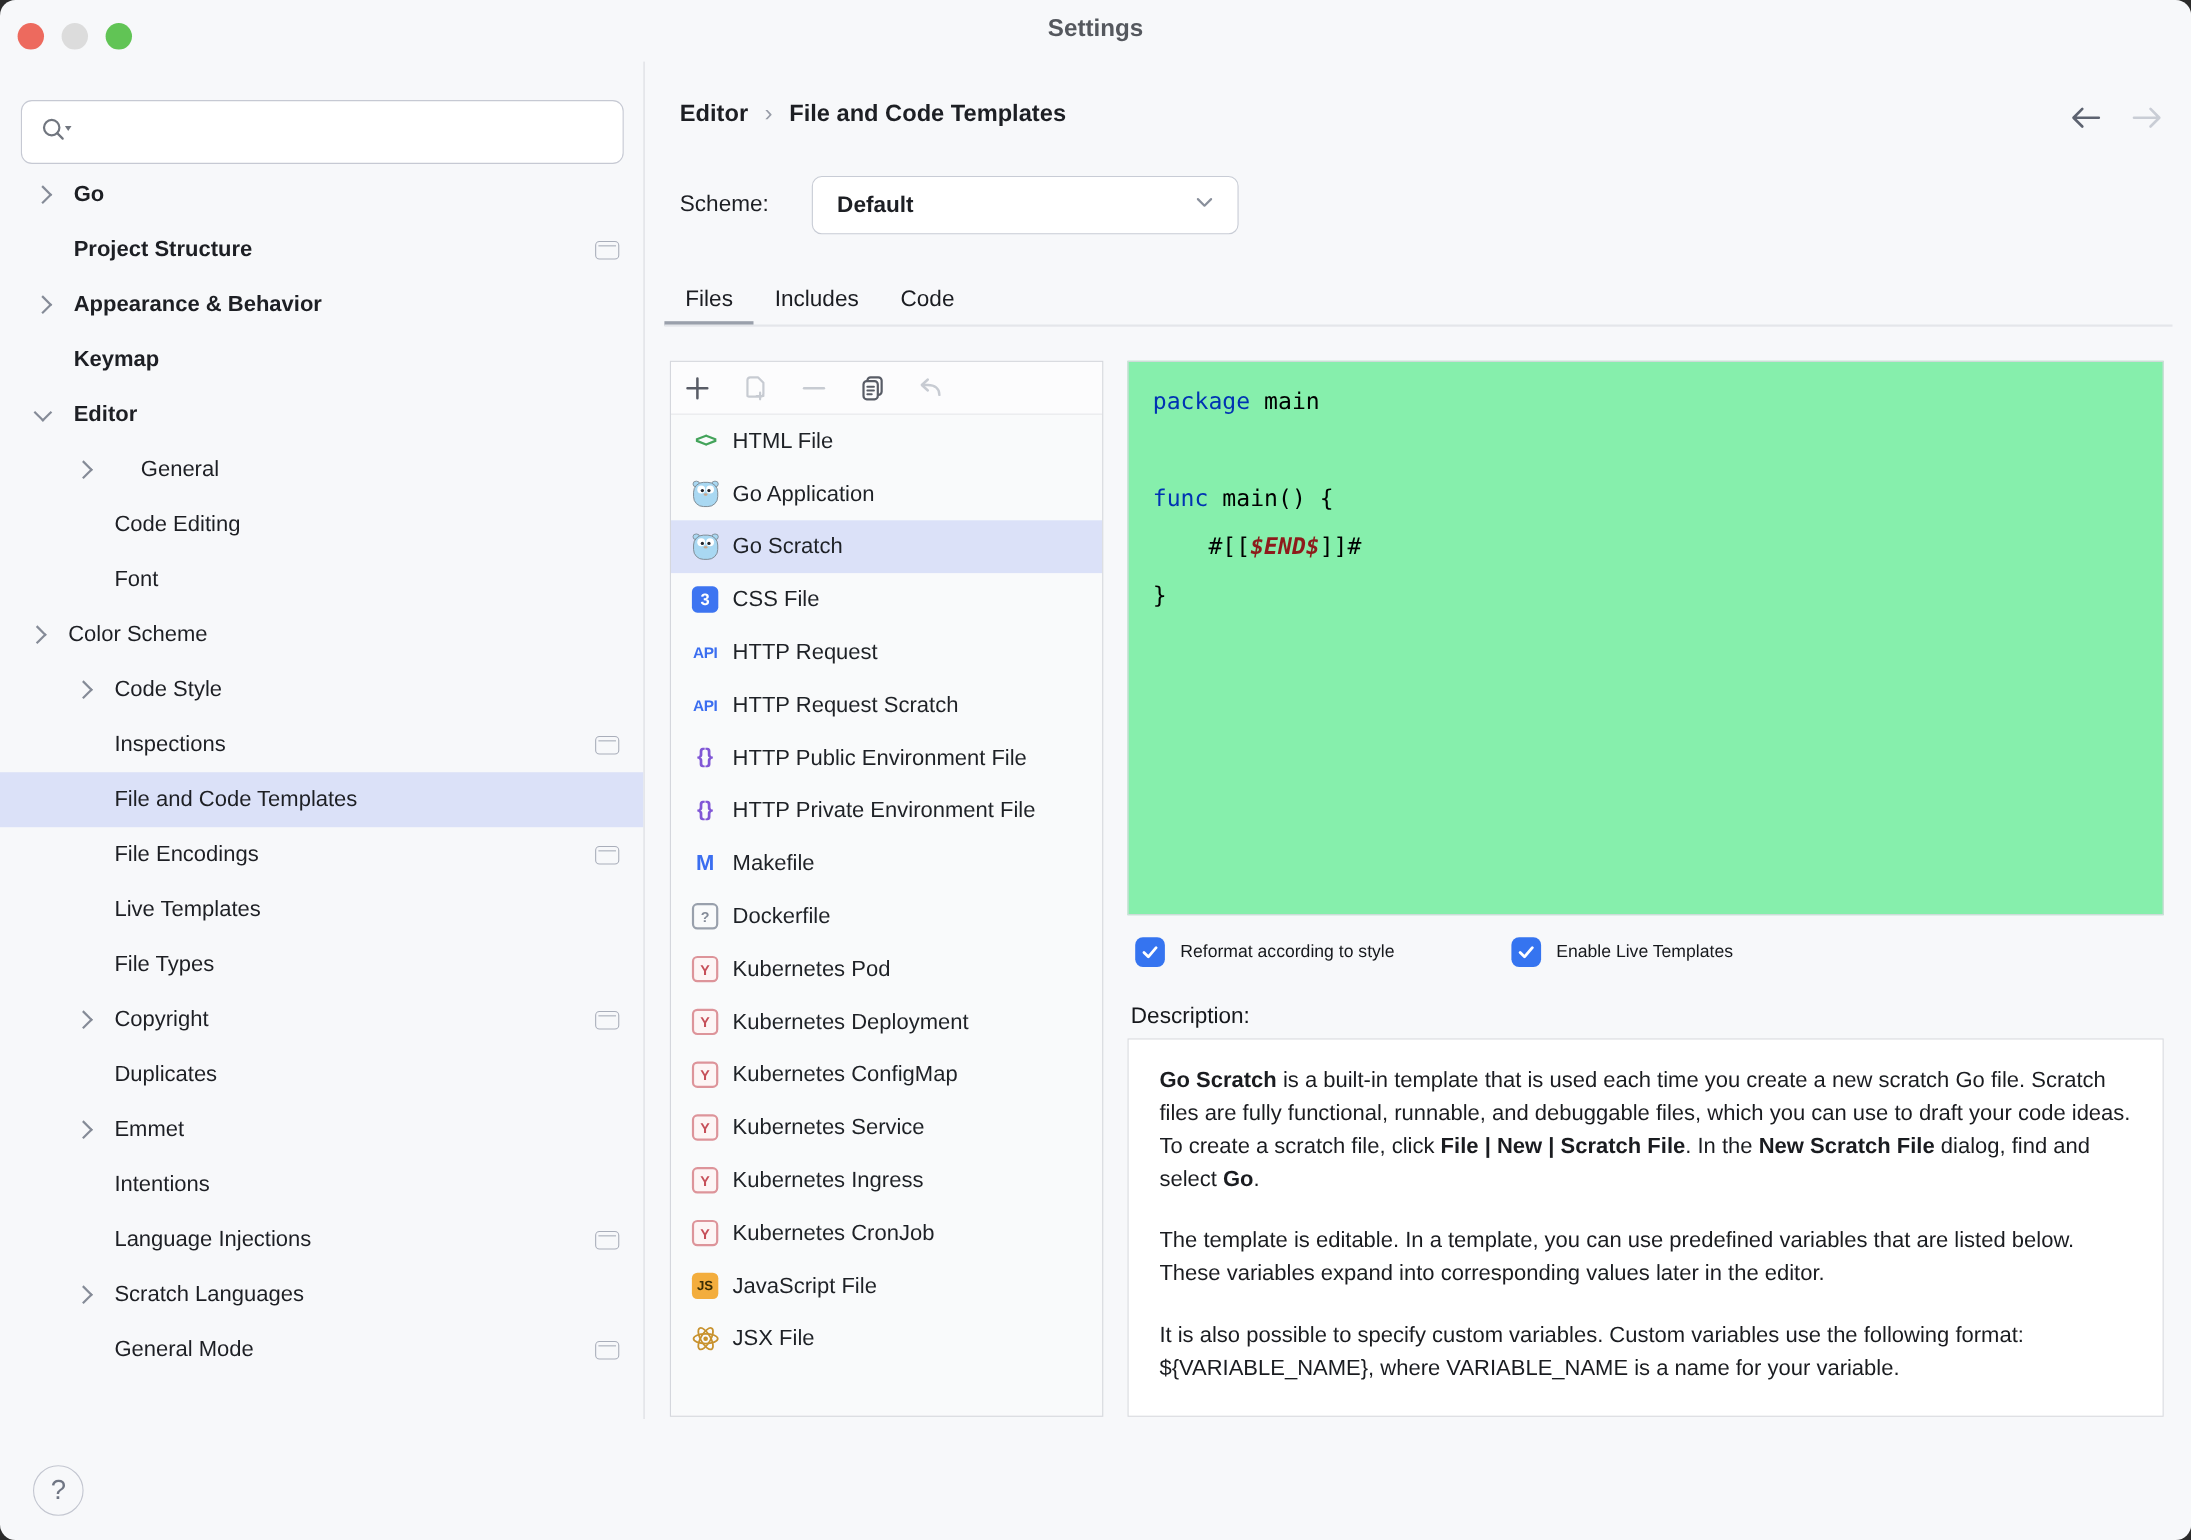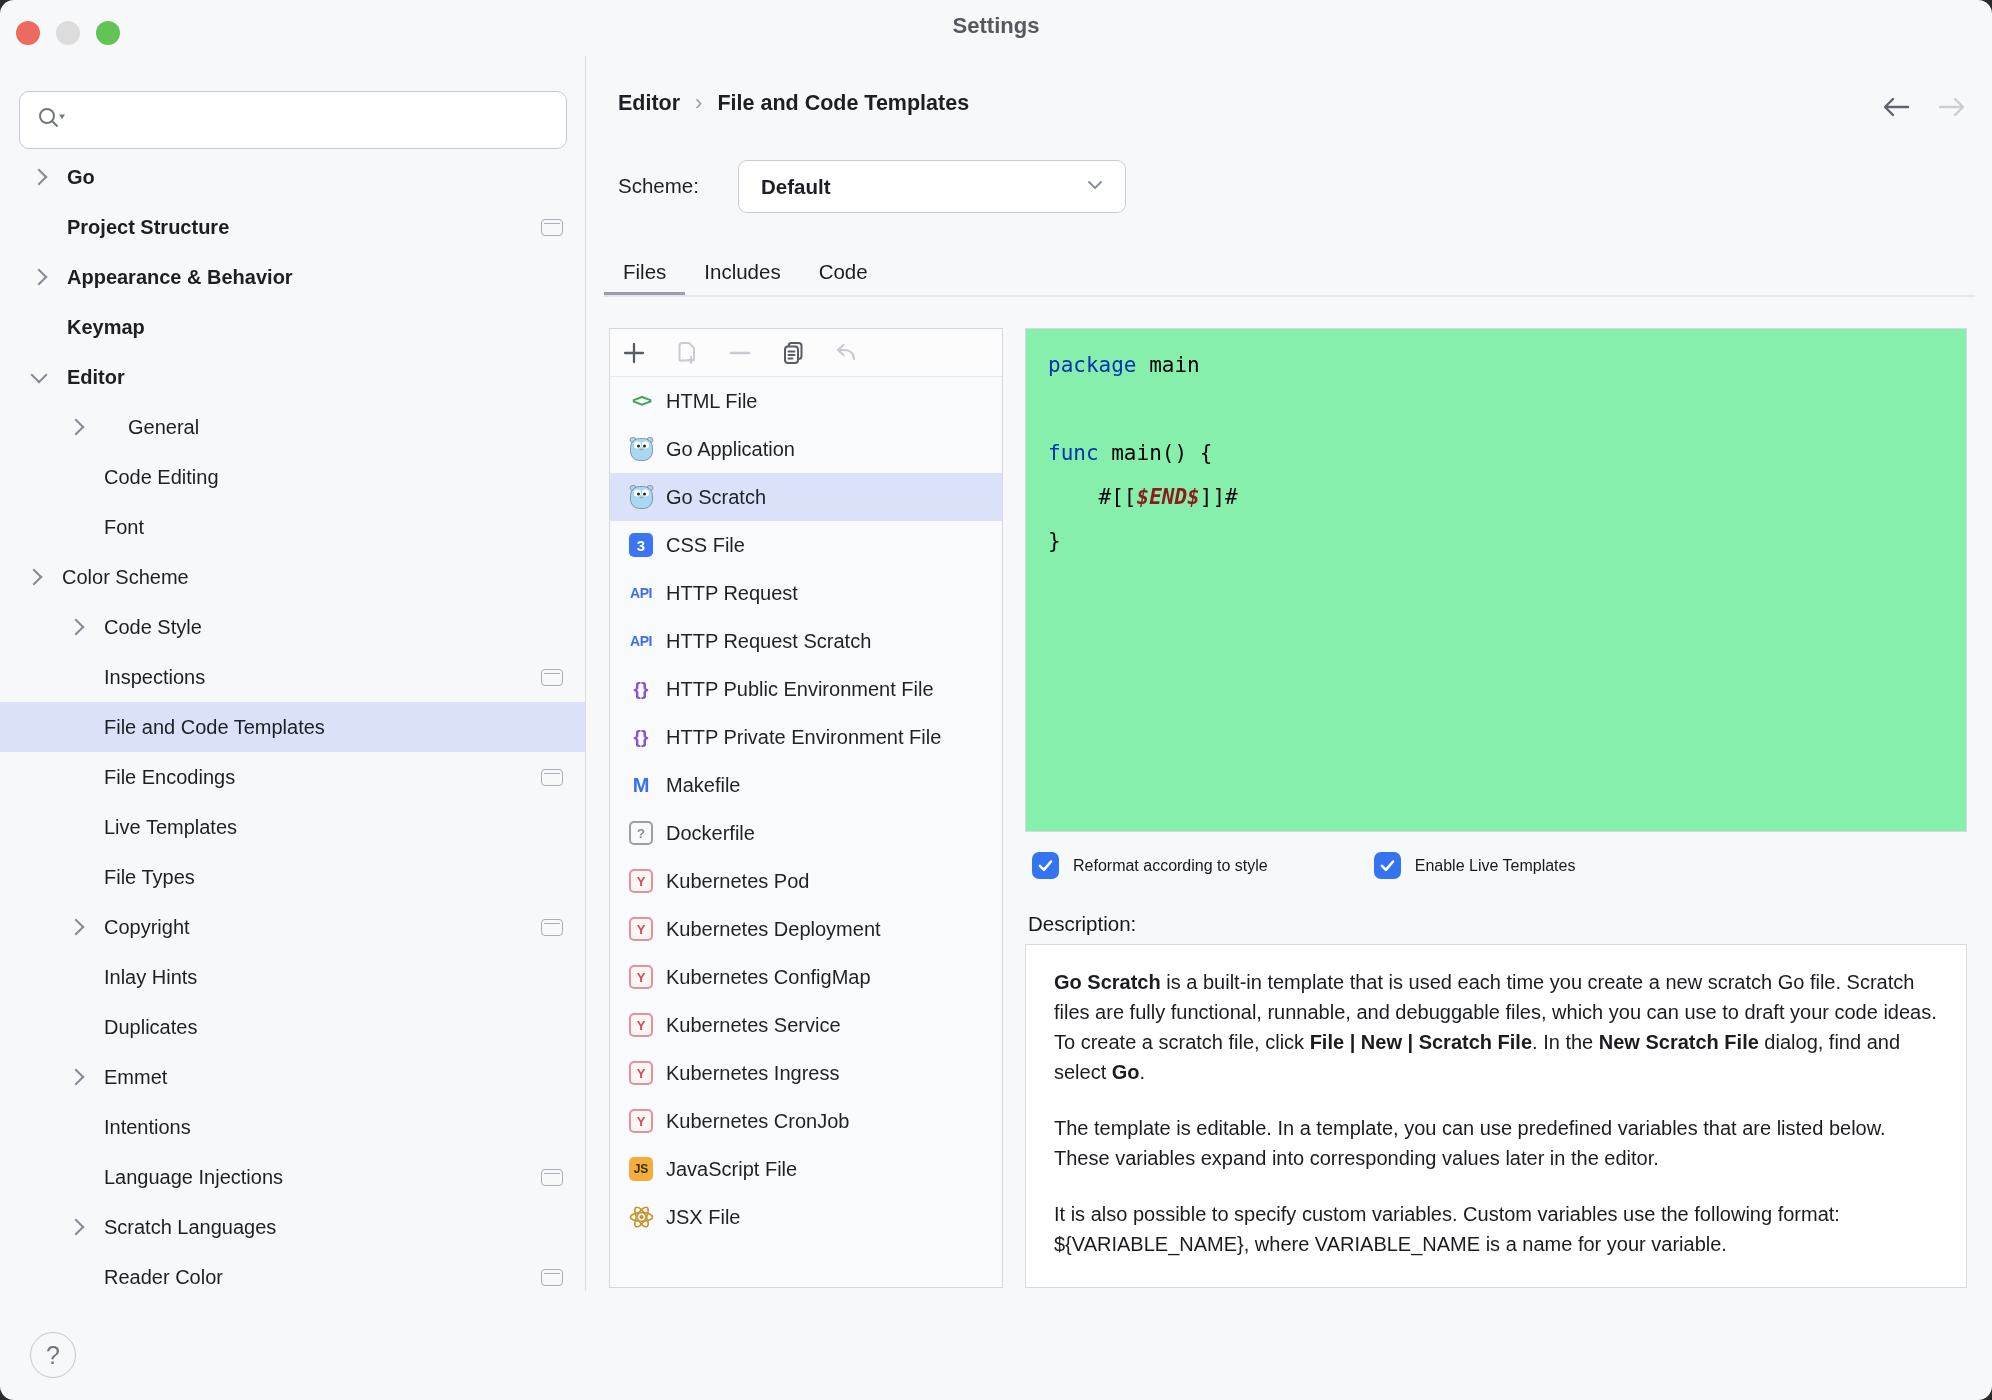--- a/index.html
+++ b/index.html
@@ -202,24 +202,20 @@
         </div>
         <div class="t-row" style="padding-left: 70px;">
           <span class="chevcell">
             <span class="chev right"></span>
           </span>
           <span class="t-label">Copyright</span>
           <span class="mon"></span>
         </div>
         <div class="t-row" style="padding-left: 70px;">
           <span class="chevcell"></span>
-          <span class="t-label">Inlay Hints</span>
-        </div>
-        <div class="t-row" style="padding-left: 70px;">
-          <span class="chevcell"></span>
           <span class="t-label">Duplicates</span>
         </div>
         <div class="t-row" style="padding-left: 70px;">
           <span class="chevcell">
             <span class="chev right"></span>
           </span>
           <span class="t-label">Emmet</span>
         </div>
         <div class="t-row" style="padding-left: 70px;">
           <span class="chevcell"></span>
@@ -231,21 +227,21 @@
           <span class="mon"></span>
         </div>
         <div class="t-row" style="padding-left: 70px;">
           <span class="chevcell">
             <span class="chev right"></span>
           </span>
           <span class="t-label">Scratch Languages</span>
         </div>
         <div class="t-row" style="padding-left: 70px;">
           <span class="chevcell"></span>
-          <span class="t-label">Reader Color</span>
+          <span class="t-label">General Mode</span>
           <span class="mon"></span>
         </div>
       </div>
   </div>
   <div class="help-btn">
       <span>?</span>
     </div>
 
   <div class="content">
     <div class="breadcrumb">

